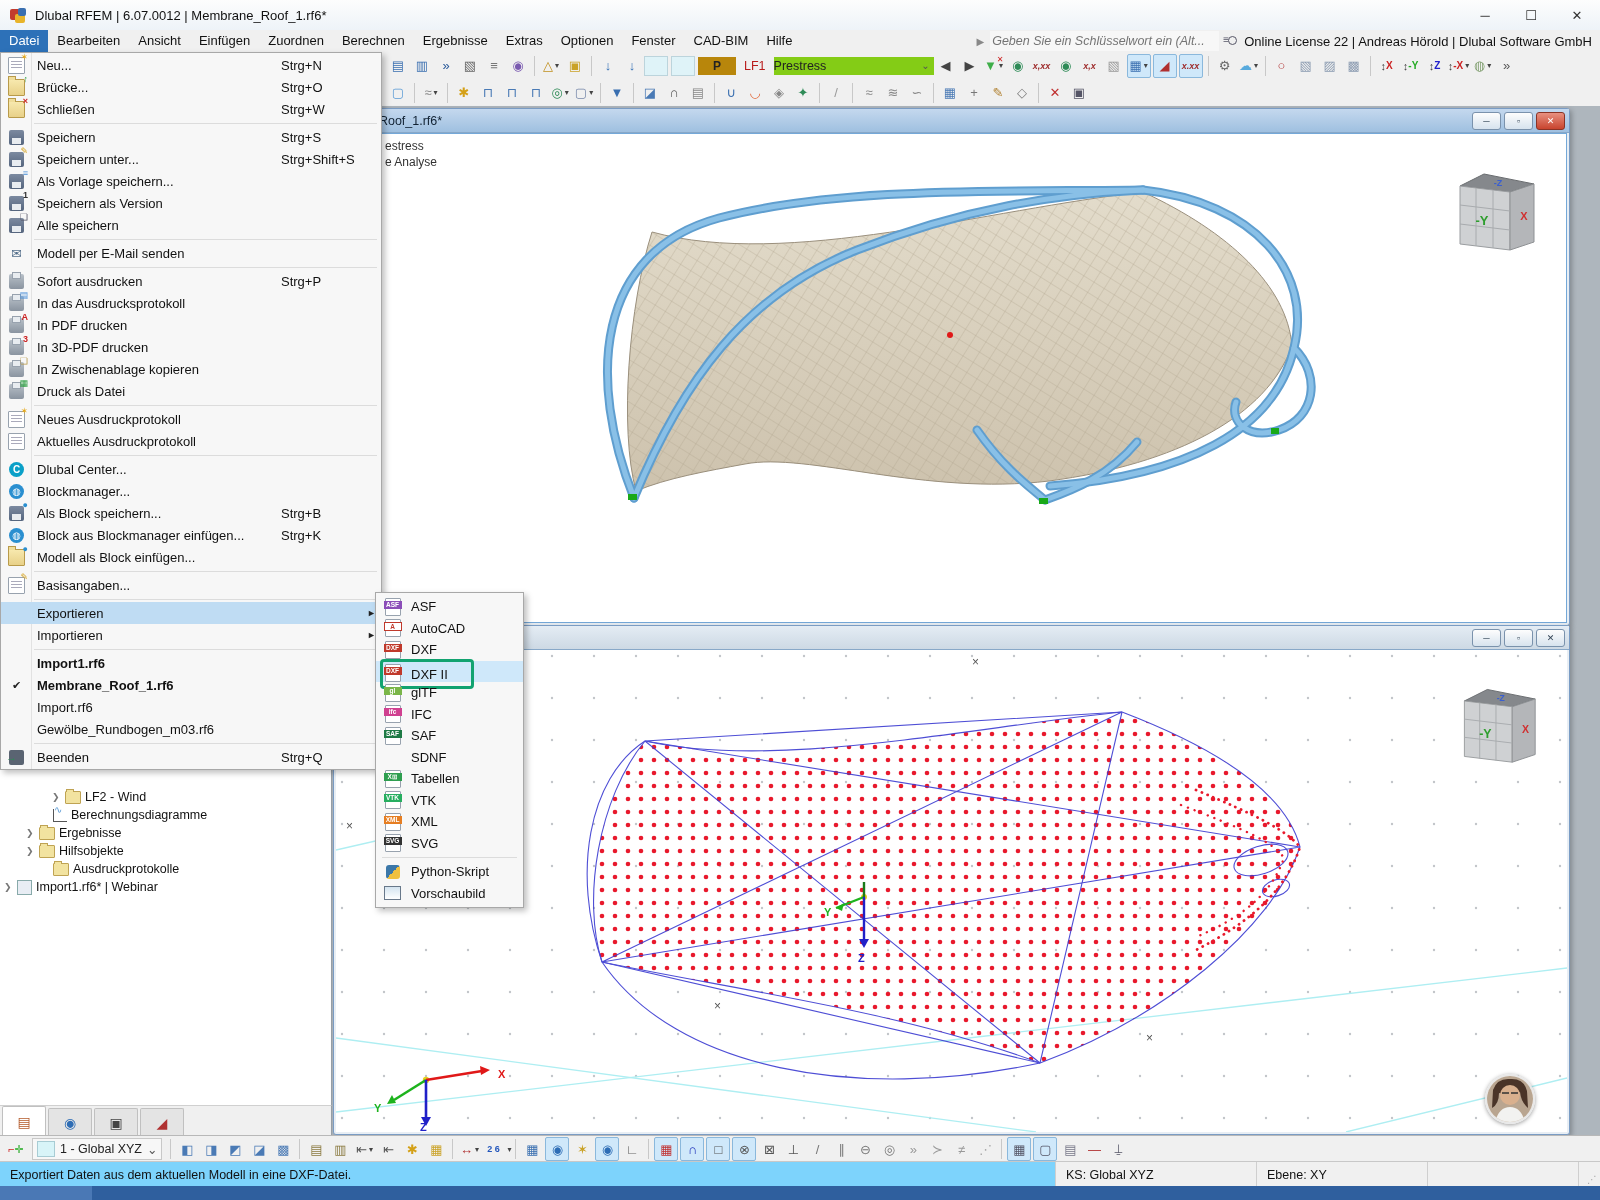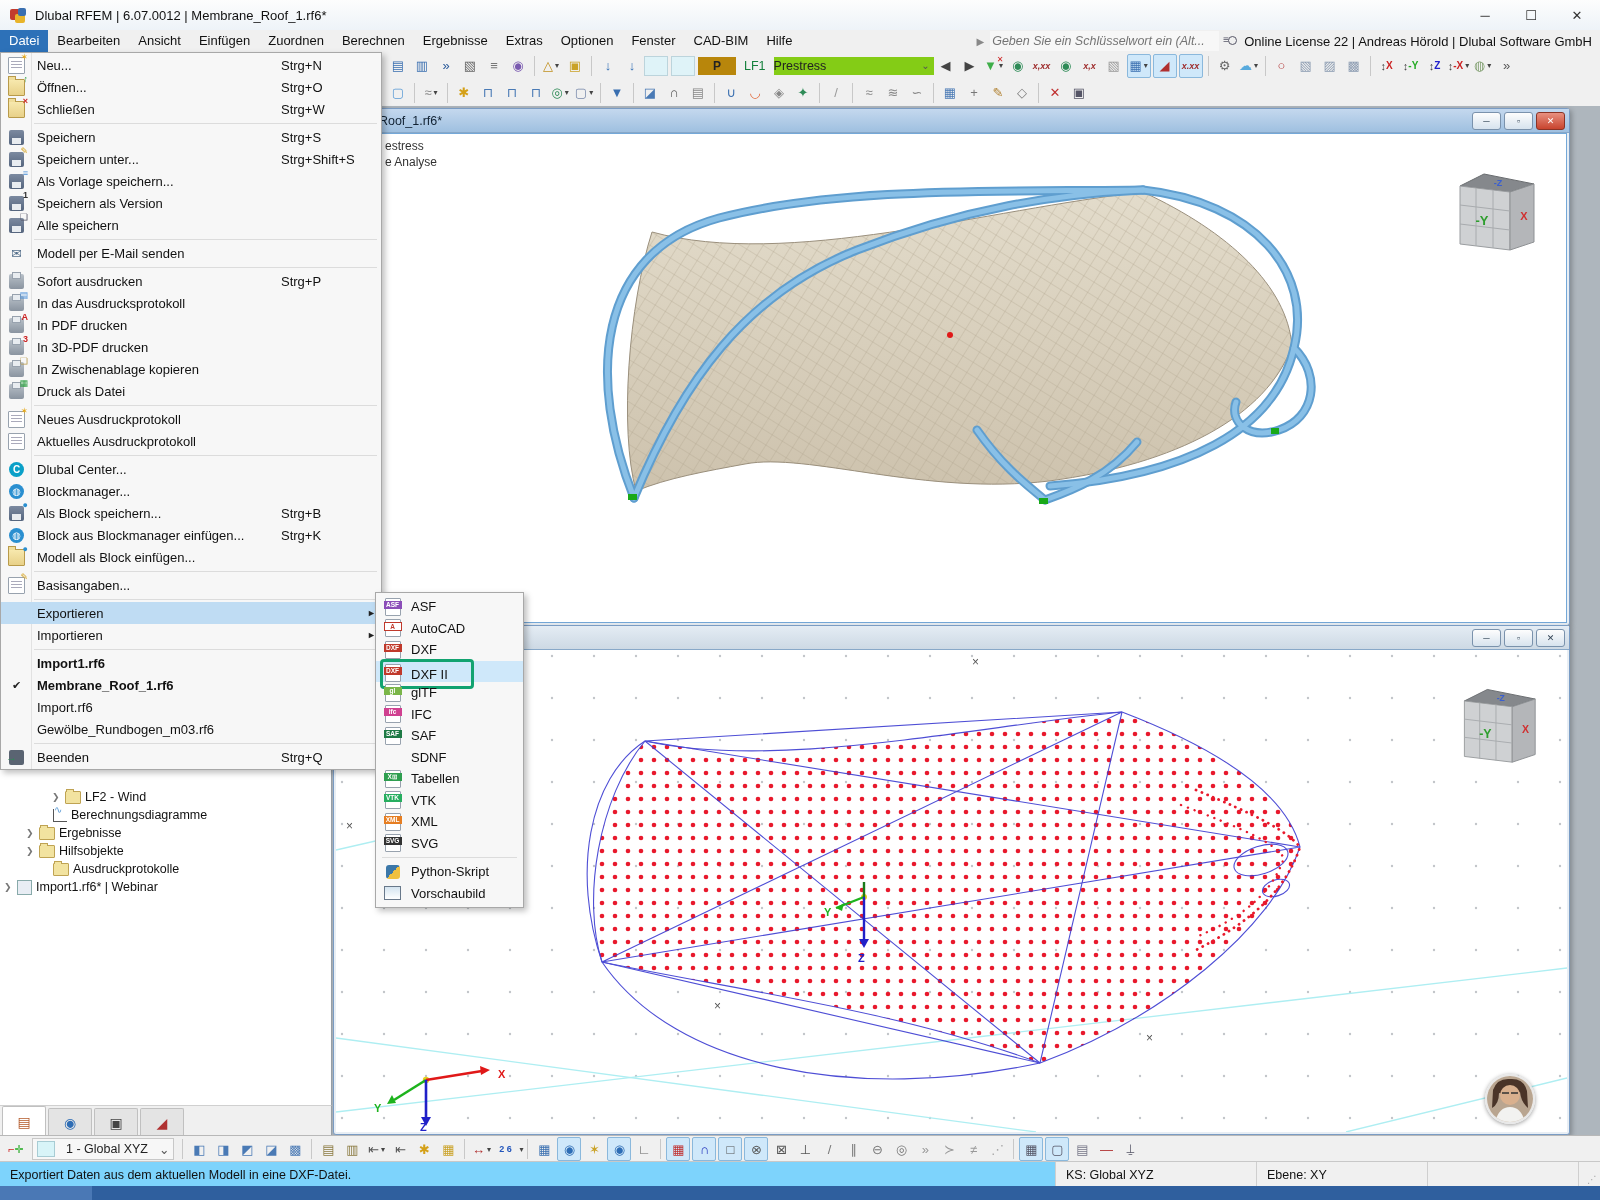--- a/index.html
+++ b/index.html
@@ -39,21 +39,21 @@
     justify-content:center;font-size:13px;position:relative;flex:0 0 auto;}
   .tbi.on{background:#cfe8fa;border:1px solid #8ab8dc;}
   .tb-sep{width:1px;height:20px;background:#c8c8c8;margin:0 4px;flex:0 0 auto;}
   .dd{font-size:8px;color:#444;margin-left:2px;}
   .tb-txt{font-size:9px;font-weight:bold;color:#a03030;font-style:italic;}
   .ax-l{font-size:10px;font-weight:bold;}
   .ax-a{font-size:11px;color:#444;}
   .combo-sw{width:22px;height:18px;background:#dff3f8;border:1px solid #bcd4dc;margin-right:3px;flex:0 0 auto;}
   .combo-p{width:38px;height:18px;background:#b8860b;color:#222;font-weight:bold;font-size:12px;
     display:flex;align-items:center;justify-content:center;flex:0 0 auto;}
-  .combo-lf{padding:0 8px;font-size:12.5px;color:#15803d;flex:0 0 auto;}
+  .combo-lf{padding:0 8px;font-size:12.5px;color:#b91c1c;flex:0 0 auto;}
   #lc-combo{width:160px;height:18px;background:#84cc16;display:flex;align-items:center;
     font-size:12.5px;color:#222;flex:0 0 auto;}
   #lc-combo .chev{margin-left:auto;color:#555;font-size:10px;padding-right:4px;}
 
   
   #workspace{position:absolute;left:0;top:106px;width:1600px;height:1029px;background:#aeb6bd;}
   #navigator{position:absolute;left:0;top:0;width:331px;height:999px;background:#fff;border-right:1px solid #9aa2aa;}
   .tree-row{position:absolute;height:18px;display:flex;align-items:center;font-size:12.5px;color:#111;gap:4px;}
   .tree-arrow{color:#777;font-size:9px;width:9px;}
   .tico-folder{width:14px;height:11px;background:#f2e3a0;border:1px solid #bfa353;border-radius:1px;position:relative;}
@@ -131,21 +131,21 @@
     color:#fff;font-style:normal;font-size:6.5px;line-height:8px;text-align:center;font-weight:bold;}
   .xdoc.outline i{background:#fff;color:#c0392b;border:1px solid #c0392b;height:7px;line-height:7px;}
   .pyic{width:14px;height:14px;border-radius:3px;background:linear-gradient(135deg,#3b77a8 50%,#f0c040 50%);}
   .imgic{width:15px;height:12px;border:1px solid #68788a;background:linear-gradient(#d4e4f0,#fff);}
   .sm-sep{height:1px;background:#dcdcdc;margin:3px 6px;}
 
   
   #btoolbar{position:absolute;left:0;top:1135px;width:1600px;height:26px;background:#f0f0f0;
     border-top:1px solid #b8b8b8;display:flex;align-items:center;}
   #cs-combo{display:flex;align-items:center;height:20px;background:#f7f7f7;border:1px solid #c8c8c8;
-    margin:0 4px;padding:0 4px;font-size:12.5px;color:#222;gap:11px;flex:0 0 auto;}
+    margin:0 4px;padding:0 4px;font-size:12.5px;color:#222;gap:5px;flex:0 0 auto;}
   #cs-sw{width:16px;height:14px;background:#d8f4f8;border:1px solid #a8ccd4;}
   #statusbar{position:absolute;left:0;top:1161px;width:1600px;height:25px;background:#f0f0f0;
     border-top:1px solid #c8c8c8;display:flex;font-size:12.5px;color:#111;align-items:stretch;}
   .sb-seg{display:flex;align-items:center;padding-left:10px;border-right:1px solid #cfcfcf;}
   #sb-msg{width:1045px;background:#7dd3fc;}
   #sb-ks{width:190px;} #sb-plane{width:160px;} #sb-rest{flex:1;}
   #sb-grip{width:18px;display:flex;align-items:flex-end;justify-content:flex-end;color:#aaa;font-size:10px;padding:0 3px 2px 0;border-right:none;}
   #bluestrip{position:absolute;left:0;top:1186px;width:1600px;height:14px;background:#2f5f9e;}
   #bluestrip::before{content:"";position:absolute;left:0;top:0;width:92px;height:14px;background:#4a78b5;}
 </style>
@@ -617,21 +617,21 @@
         <div class="fm-icon">
           <div class="ic doc" data-b="✶" style="--bc: #e6a817;"></div>
         </div>
         <span class="fm-label">Neu...</span>
         <span class="fm-short">Strg+N</span>
       </div>
       <div class="fm-row">
         <div class="fm-icon">
           <div class="ic folder" data-b="↑" style="--bc: #2f9e44;"></div>
         </div>
-        <span class="fm-label">Öffnen...</span>
+        <span class="fm-label">Brücke...</span>
         <span class="fm-short">Strg+O</span>
       </div>
       <div class="fm-row">
         <div class="fm-icon">
           <div class="ic folder" data-b="×" style="--bc: #c22;"></div>
         </div>
         <span class="fm-label">Schließen</span>
         <span class="fm-short">Strg+W</span>
       </div>
       <div class="fm-sep"></div>

